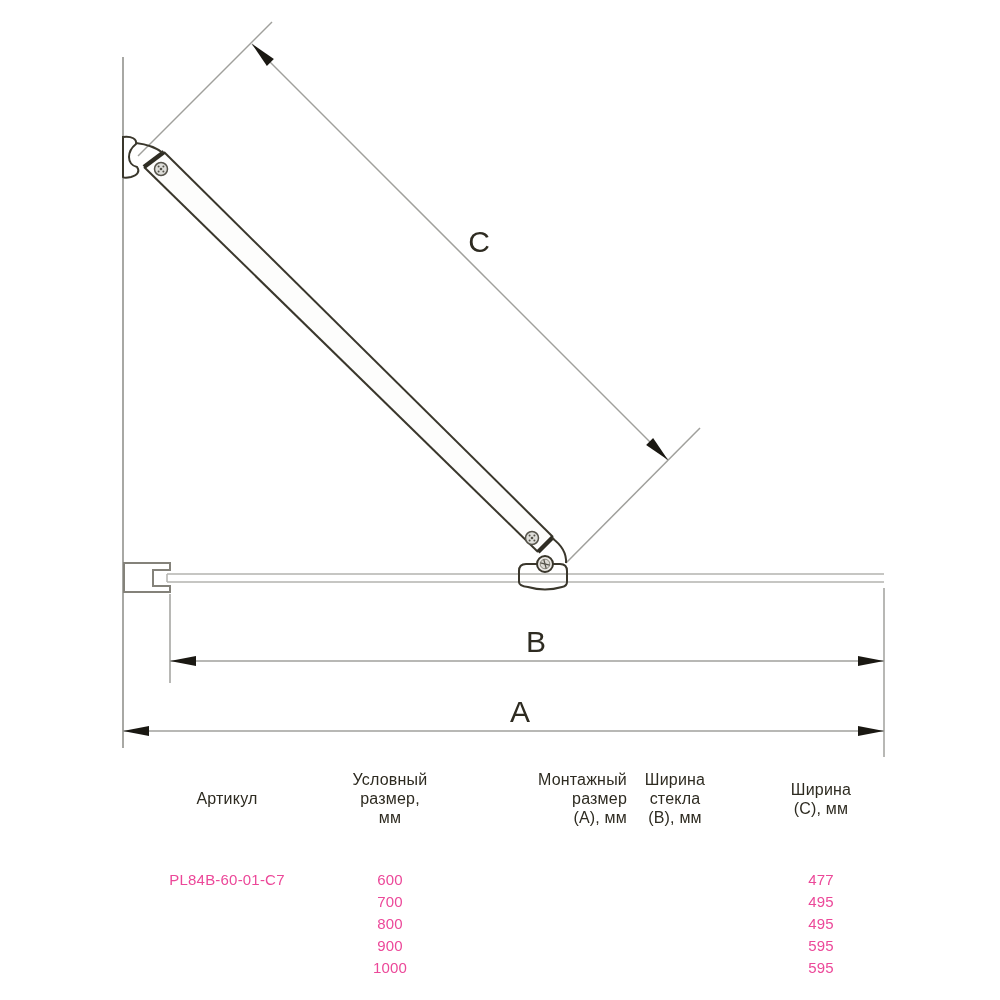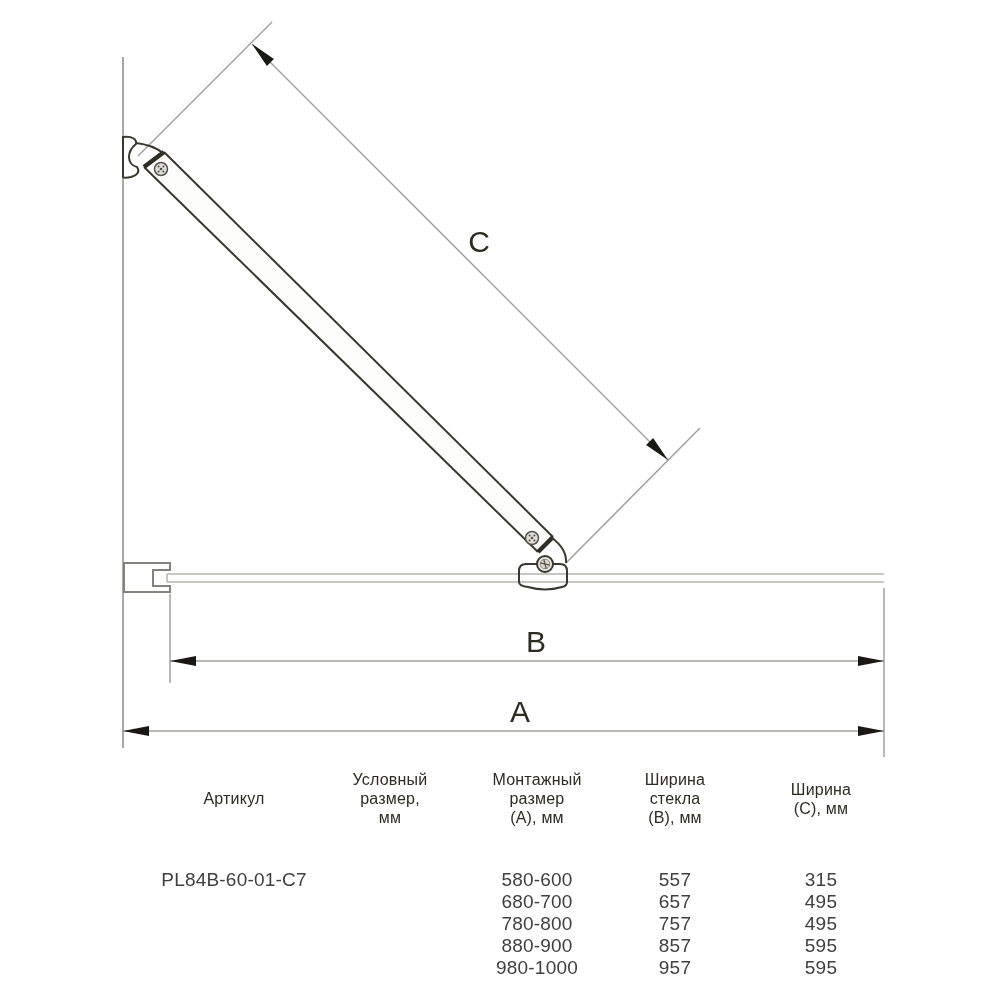--- a/index.html
+++ b/index.html
@@ -9,24 +9,24 @@
   }
   .drawing{position:absolute;left:0;top:0;}
   .dim-label{font-family:"Liberation Sans",sans-serif;fill:#2e2b21;font-size:30px;}
   .dim-table{position:absolute;left:0;top:0;width:1000px;height:1000px;}
   .col{position:absolute;top:769px;text-align:center;}
   .th{
     height:59px;display:flex;flex-direction:column;justify-content:center;
     font-size:16px;line-height:19px;letter-spacing:.2px;color:#2e2b21;
   }
   .rows{margin-top:41px;}
-  .td{height:22px;line-height:22px;font-size:19px;letter-spacing:.2px;color:#404040;white-space:nowrap;}
-  .col-article{left:114px;width:240px;}
+  .td{height:22px;line-height:22px;font-size:15px;letter-spacing:.2px;color:#ec4899;white-space:nowrap;}
+  .col-article{left:107px;width:240px;}
   .col-nominal{left:310px;width:160px;}
-  .col-mounting{left:447px;width:180px;}
+  .col-mounting{left:447px;width:180px;text-align:right;}
   .col-glass{left:595px;width:160px;}
   .col-widthc{left:741px;width:160px;}
 </style>
 </head>
 <body>
 
 <div class="canvas">
 
   <svg class="drawing" width="1000" height="1000" viewBox="0 0 1000 1000">
 
@@ -114,59 +114,52 @@
         <div class="td">PL84B-60-01-C7</div>
       </div>
     </div>
 
     <div class="col col-nominal">
       <div class="th">
         <span>Условный</span>
         <span>размер,</span>
         <span>мм</span>
       </div>
+      <div class="rows">
+        <div class="td">600</div>
+        <div class="td">700</div>
+        <div class="td">800</div>
+        <div class="td">900</div>
+        <div class="td">1000</div>
+      </div>
     </div>
 
     <div class="col col-mounting">
       <div class="th">
         <span>Монтажный</span>
         <span>размер</span>
         <span>(А), мм</span>
-      </div>
-      <div class="rows">
-        <div class="td">580-600</div>
-        <div class="td">680-700</div>
-        <div class="td">780-800</div>
-        <div class="td">880-900</div>
-        <div class="td">980-1000</div>
       </div>
     </div>
 
     <div class="col col-glass">
       <div class="th">
         <span>Ширина</span>
         <span>стекла</span>
         <span>(В), мм</span>
       </div>
-      <div class="rows">
-        <div class="td">557</div>
-        <div class="td">657</div>
-        <div class="td">757</div>
-        <div class="td">857</div>
-        <div class="td">957</div>
-      </div>
     </div>
 
     <div class="col col-widthc">
       <div class="th">
         <span>Ширина</span>
         <span>(С), мм</span>
       </div>
       <div class="rows">
-        <div class="td">315</div>
+        <div class="td">477</div>
         <div class="td">495</div>
         <div class="td">495</div>
         <div class="td">595</div>
         <div class="td">595</div>
       </div>
     </div>
 
   </div>
 </div>
 

